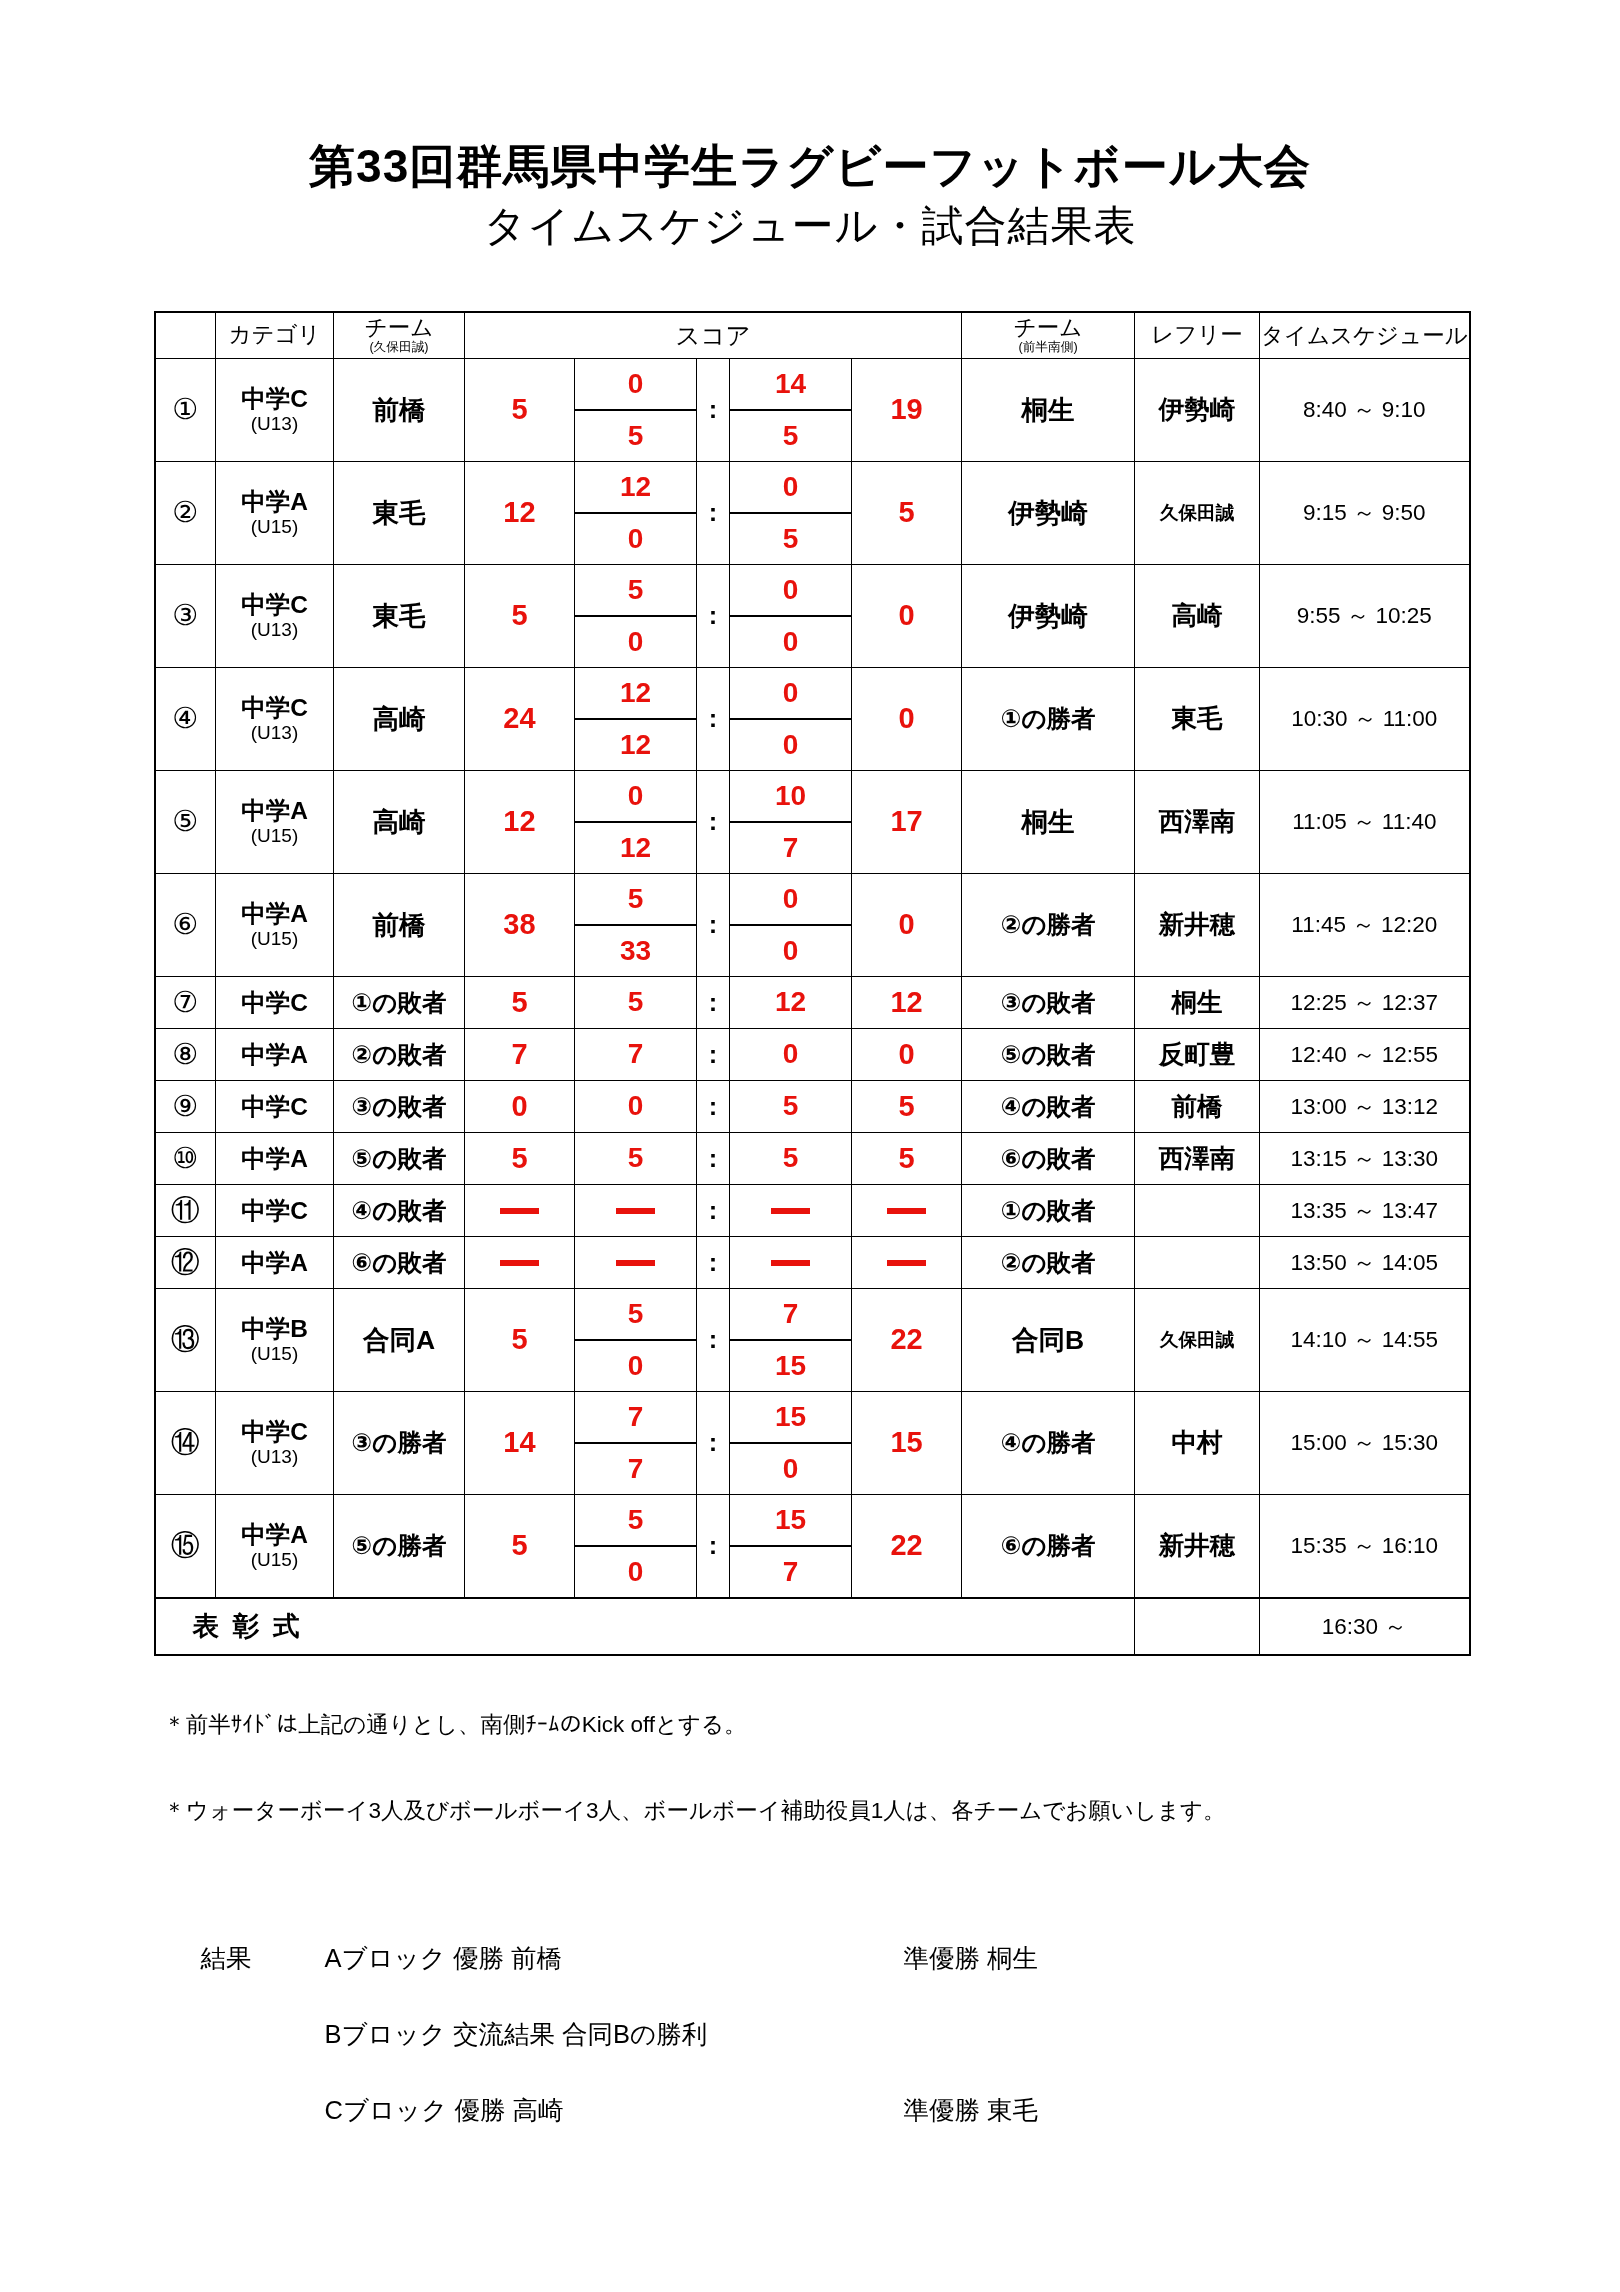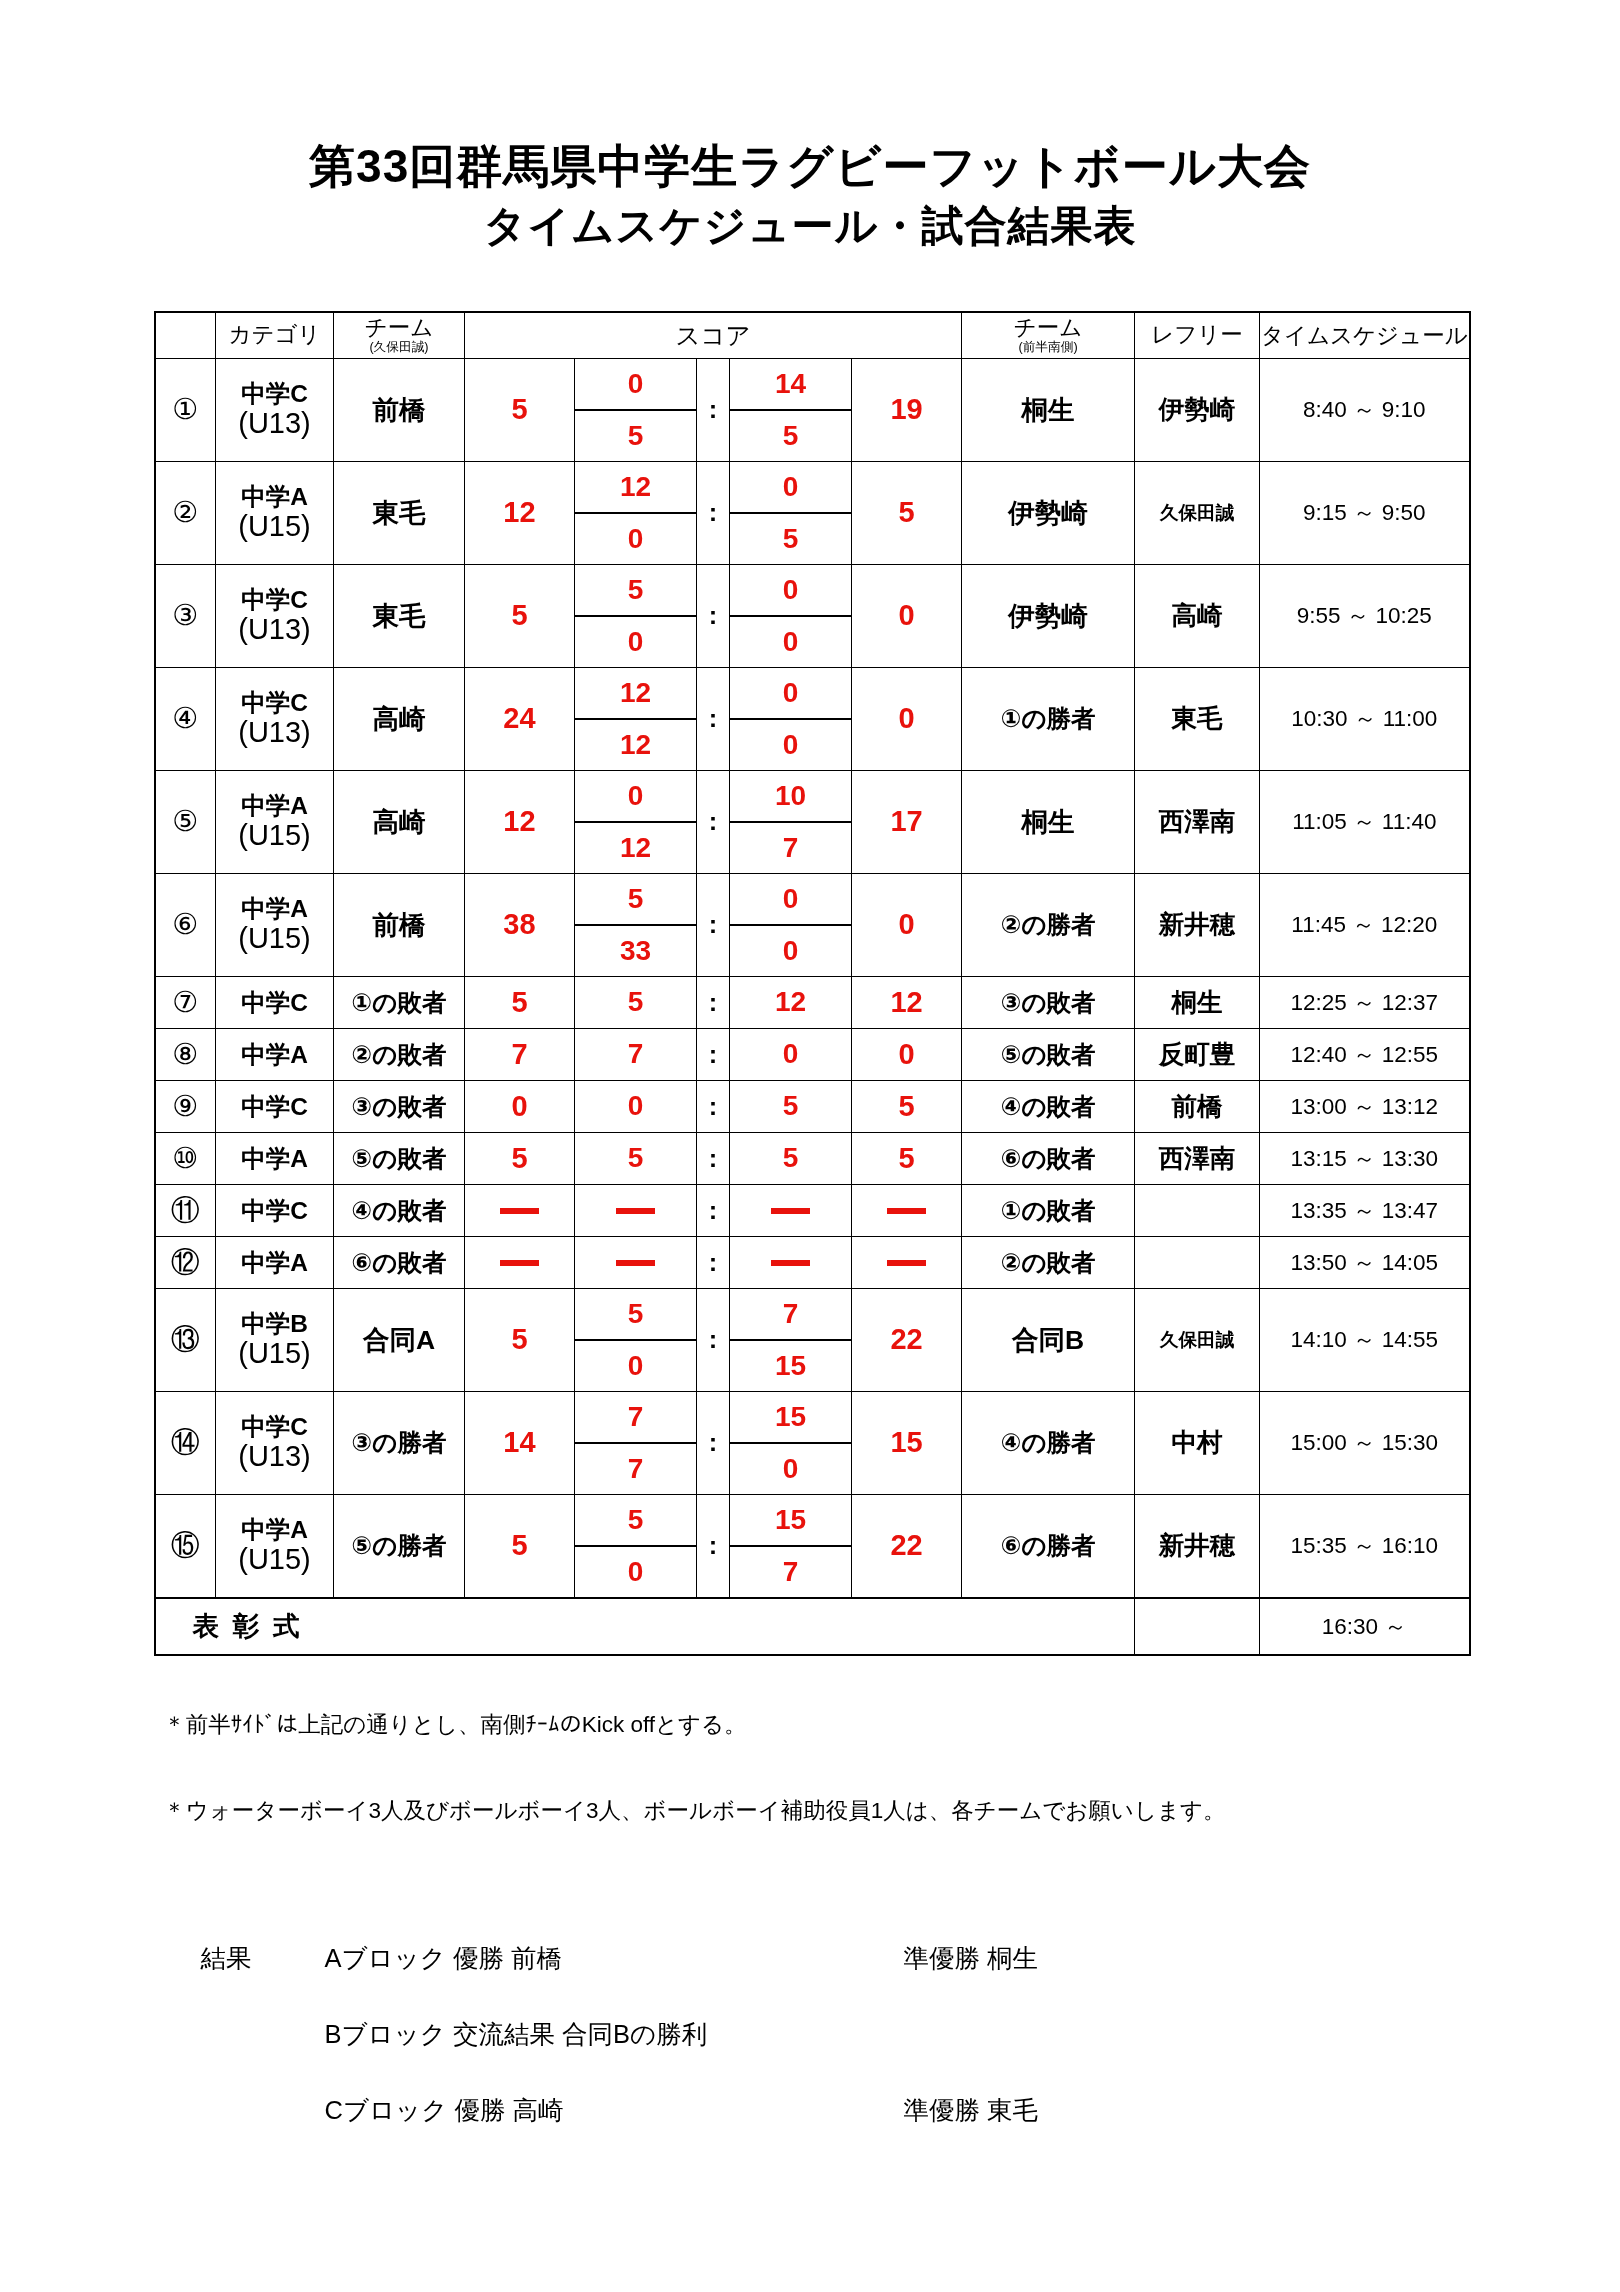--- a/index.html
+++ b/index.html
@@ -30,21 +30,21 @@
     padding-top: 139px;
   }
   .title-line1 {
     font-size: 46px;
     font-weight: bold;
     letter-spacing: 1px;
     line-height: 1.18;
   }
   .title-line2 {
     font-size: 42px;
-    font-weight: bold;
+    font-weight: normal;
     letter-spacing: 1px;
     line-height: 1.3;
     margin-top: 5.9px;
   }
 
   
   .table-wrap {
     margin: 14px auto;
     margin-top: 57px;
     width: 1313px;
@@ -106,21 +106,21 @@
     line-height: 1;
   }
   .cat {
     font-size: 24.5px;
     line-height: 1.12;
     font-weight: bold;
   }
   .cat .u {
     display: block;
     font-weight: normal;
-    font-size: 29px;
+    font-size: 19px;
   }
   .cat-1line {
     font-size: 24.5px;
     font-weight: bold;
   }
   .team {
     font-size: 26.5px;
     font-weight: bold;
   }
   .team-small {

